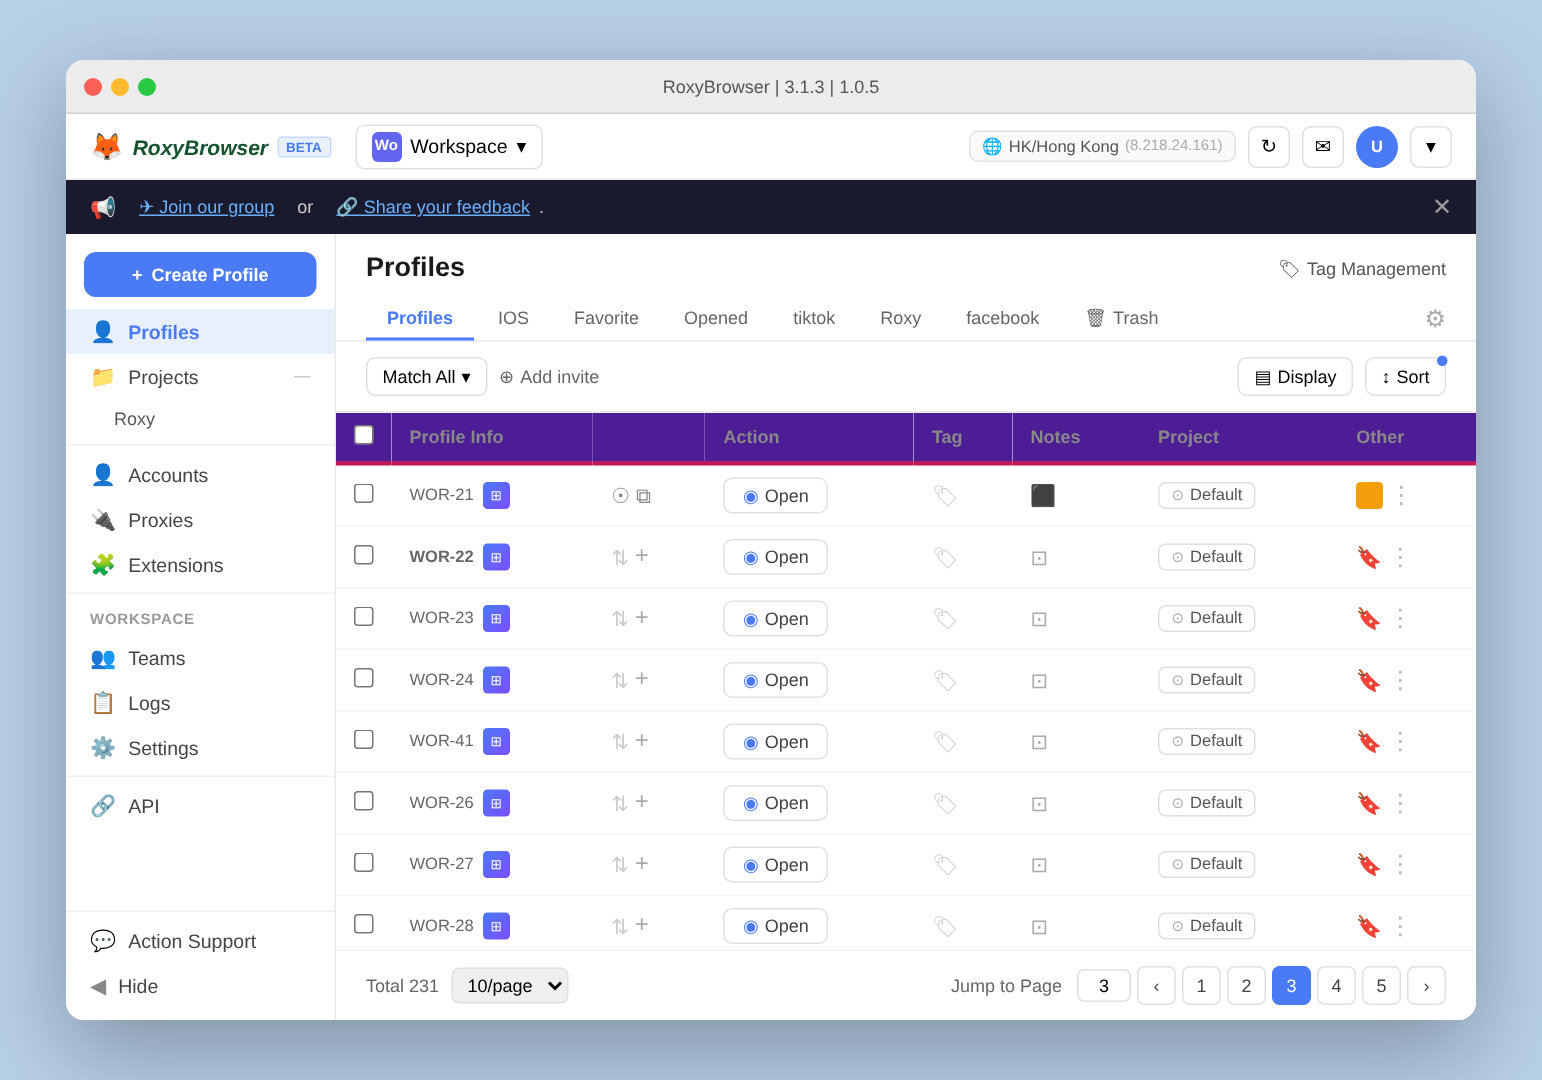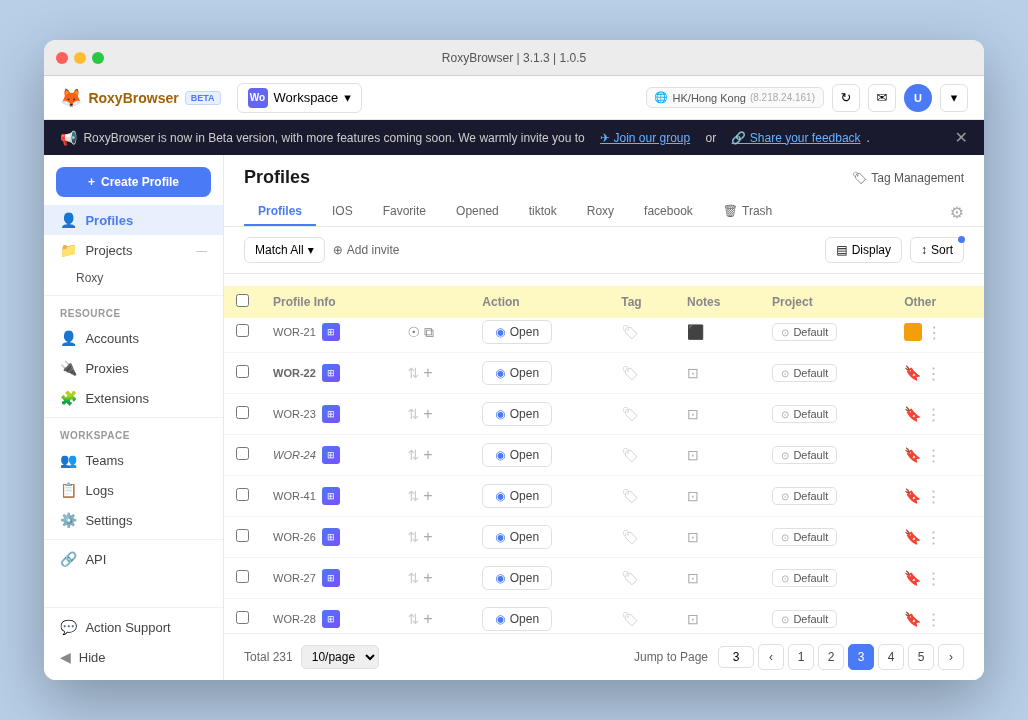--- a/index.html
+++ b/index.html
@@ -53,21 +53,21 @@
       height: 44px;
       display: flex;
       align-items: center;
       padding: 0 16px;
       border-bottom: 1px solid #e8e8e8;
       flex-shrink: 0;
       gap: 16px;
     }
     .logo-area { display: flex; align-items: center; gap: 6px; min-width: 160px; }
     .logo-icon { font-size: 18px; }
-    .logo-text { font-weight: 700; font-size: 14px; color: #a16207; }
+    .logo-text { font-weight: 700; font-size: 14px; color: #14532d; font-style: italic; }
     .beta-badge {
       background: #e8f0fe;
       color: #4a7af5;
       font-size: 9px;
       font-weight: 600;
       padding: 1px 5px;
       border-radius: 3px;
       border: 1px solid #c5d8fb;
     }
     .workspace-selector {
@@ -309,24 +309,24 @@
     table {
       width: 100%;
       border-collapse: collapse;
     }
     thead th {
       padding: 8px 12px;
       text-align: left;
       font-size: 12px;
       font-weight: 600;
       color: #888;
-      border-bottom: 6px solid #be185d;
-      background: #fef9c3;
+      border-bottom: 3px solid #be185d;
+      background: #4c1d95;
       position: sticky;
-      top: 12px;
+      top: 0;
     }
     tbody tr {
       border-bottom: 1px solid #f5f5f5;
     }
     tbody td {
       padding: 8px 12px;
       font-size: 12px;
       color: #444;
     }
     .checkbox-cell { width: 32px; }
@@ -463,21 +463,20 @@
       </div>
       <div class="header-icon-btn">↻</div>
       <div class="header-icon-btn">✉</div>
       <div class="avatar-btn">U</div>
       <div class="header-icon-btn">▾</div>
     </div>
   </div>
 
   <div class="banner">
     <span class="banner-icon">📢</span>
-    <span>RoxyBrowser is now in Beta version, with more features coming soon. We warmly invite you to</span>
     &nbsp;
     <span class="banner-link">✈ Join our group</span>
     &nbsp;<span>or</span>&nbsp;
     <span class="banner-link">🔗 Share your feedback</span>.
     <span class="banner-close">✕</span>
   </div>
 
   <div class="main-layout">
 
     <div class="sidebar">
@@ -491,21 +490,20 @@
       </div>
       <div class="sidebar-item">
         <span class="sidebar-item-icon">📁</span>
         <span>Projects</span>
         <span style="margin-left:auto; color:#bbb; font-size:11px;">—</span>
       </div>
       <div class="sidebar-sub-item">
         <span>Roxy</span>
       </div>
       <div class="sidebar-divider"></div>
-      <div class="sidebar-section-label">Resource</div>
       <div class="sidebar-item">
         <span class="sidebar-item-icon">👤</span>
         <span>Accounts</span>
       </div>
       <div class="sidebar-item">
         <span class="sidebar-item-icon">🔌</span>
         <span>Proxies</span>
       </div>
       <div class="sidebar-item">
         <span class="sidebar-item-icon">🧩</span>
@@ -705,21 +703,21 @@
       <div style="display:flex;align-items:center;gap:4px;">
         <span style="color:#ccc;font-size:14px;cursor:pointer;">🔖</span>
         <button class="more-btn">⋮</button>
       </div>
     </td>
               </tr>
               <tr>
                 <td><input type="checkbox" style=""></td>
                 <td>
     <div class="profile-row-id">
-      <span style="color:#666; font-size:11px;font-style:italic;">WOR-24</span>
+      <span style="color:#666; font-size:11px;">WOR-24</span>
       <span class="browser-icon">⊞</span>
     </div>
   </td>
                 <td>
       <div style="display:flex;gap:4px;align-items:center;">
         <span style="color:#ccc;font-size:14px;">⇅</span>
         <span style="cursor:pointer;color:#aaa;font-size:16px;">+</span>
       </div>
     </td>
                 <td>

